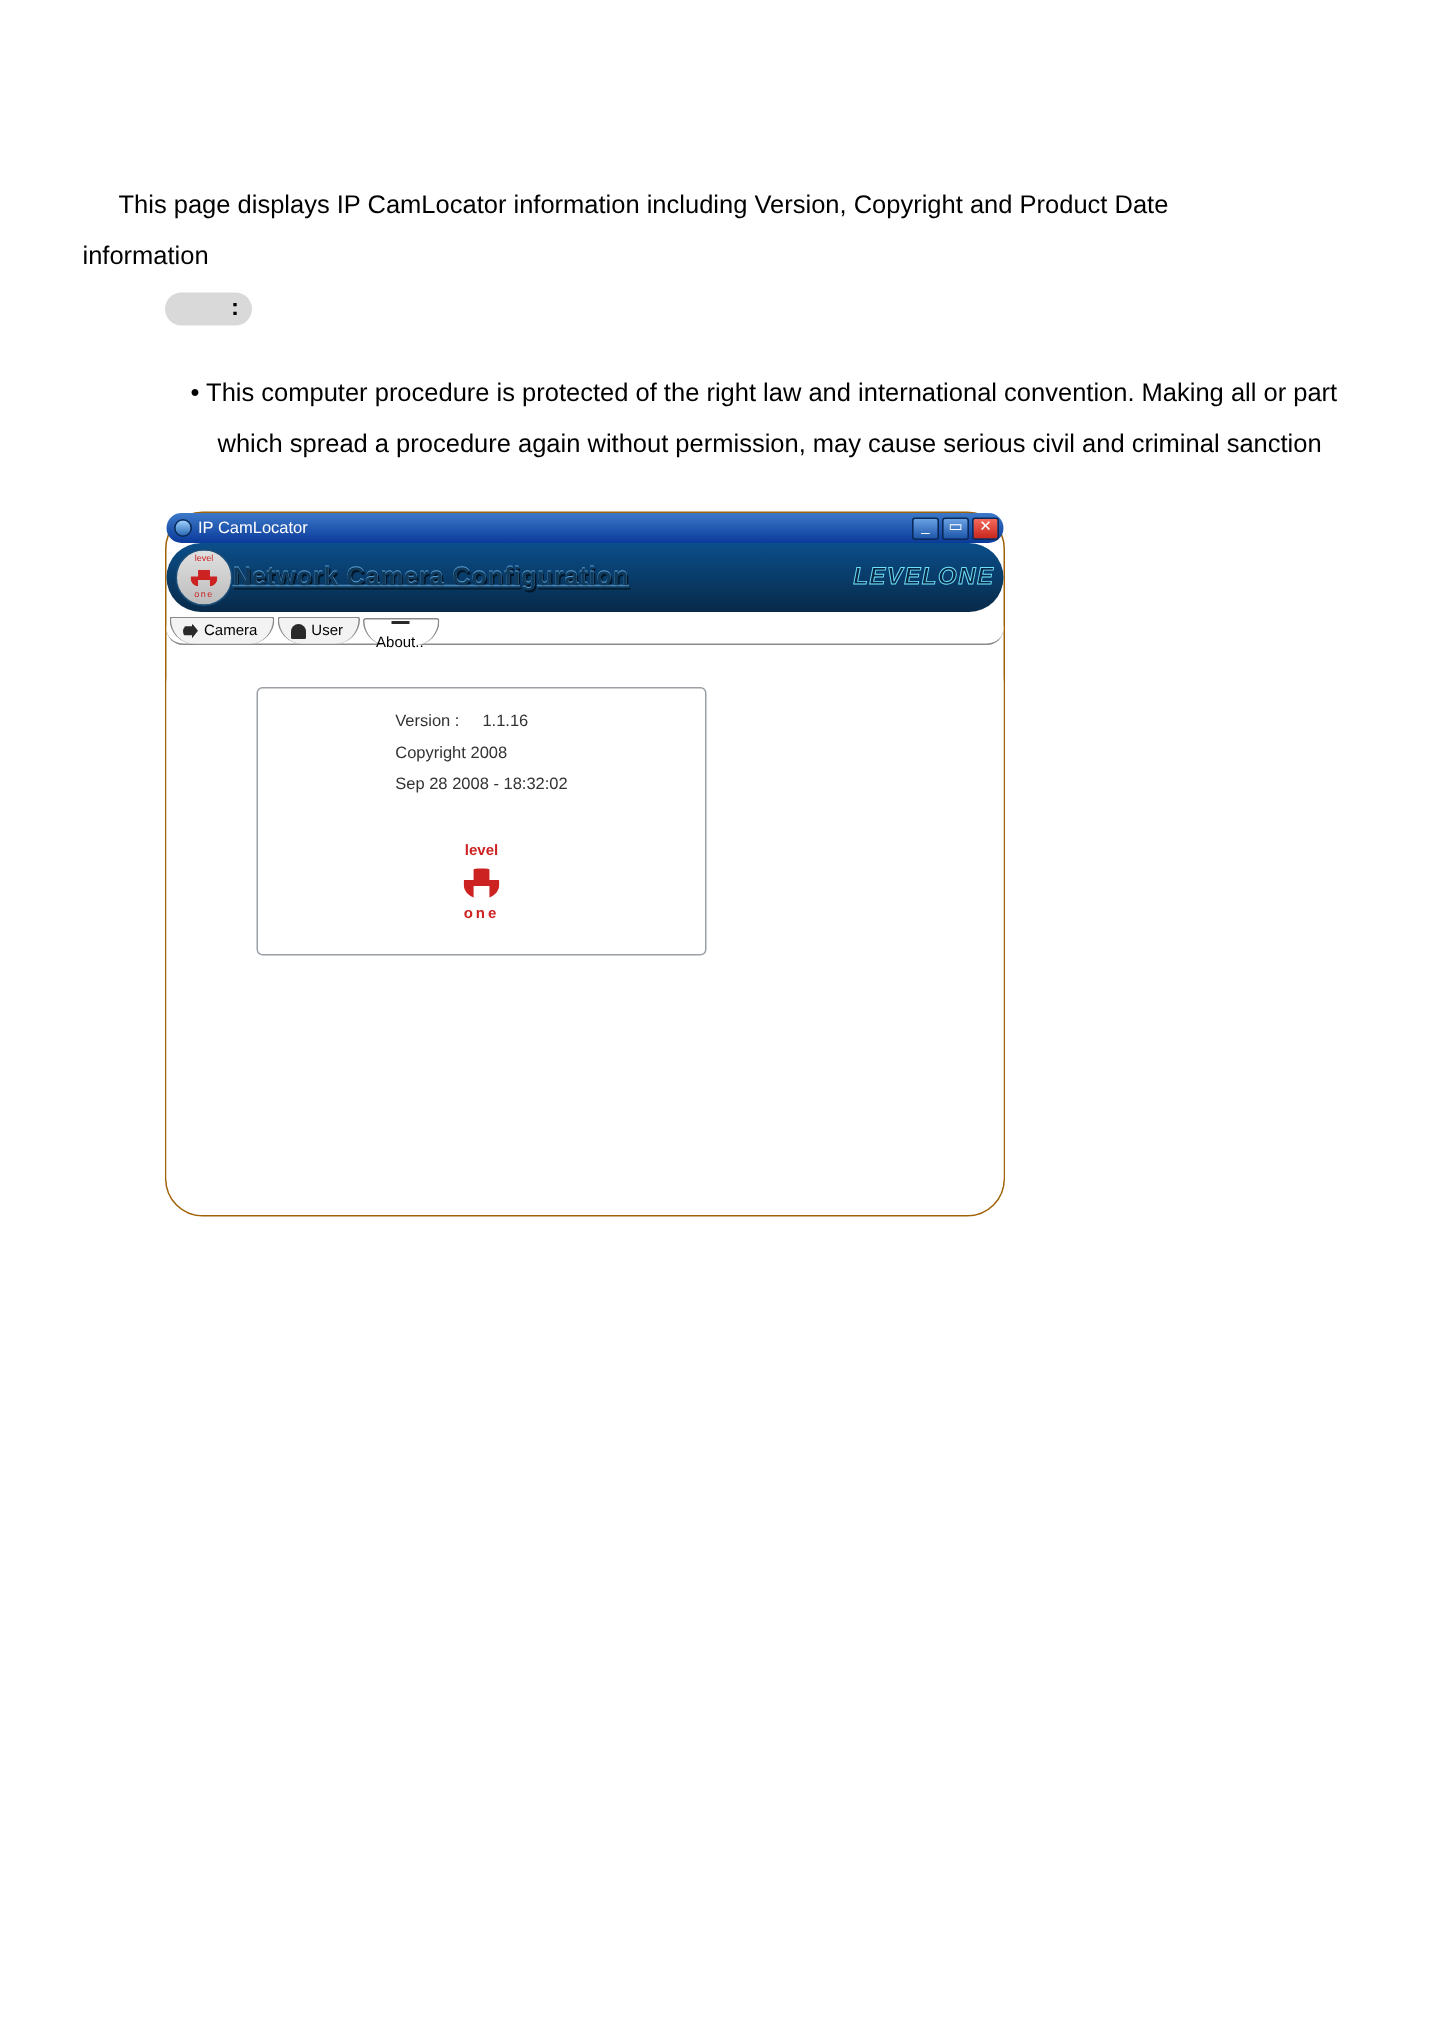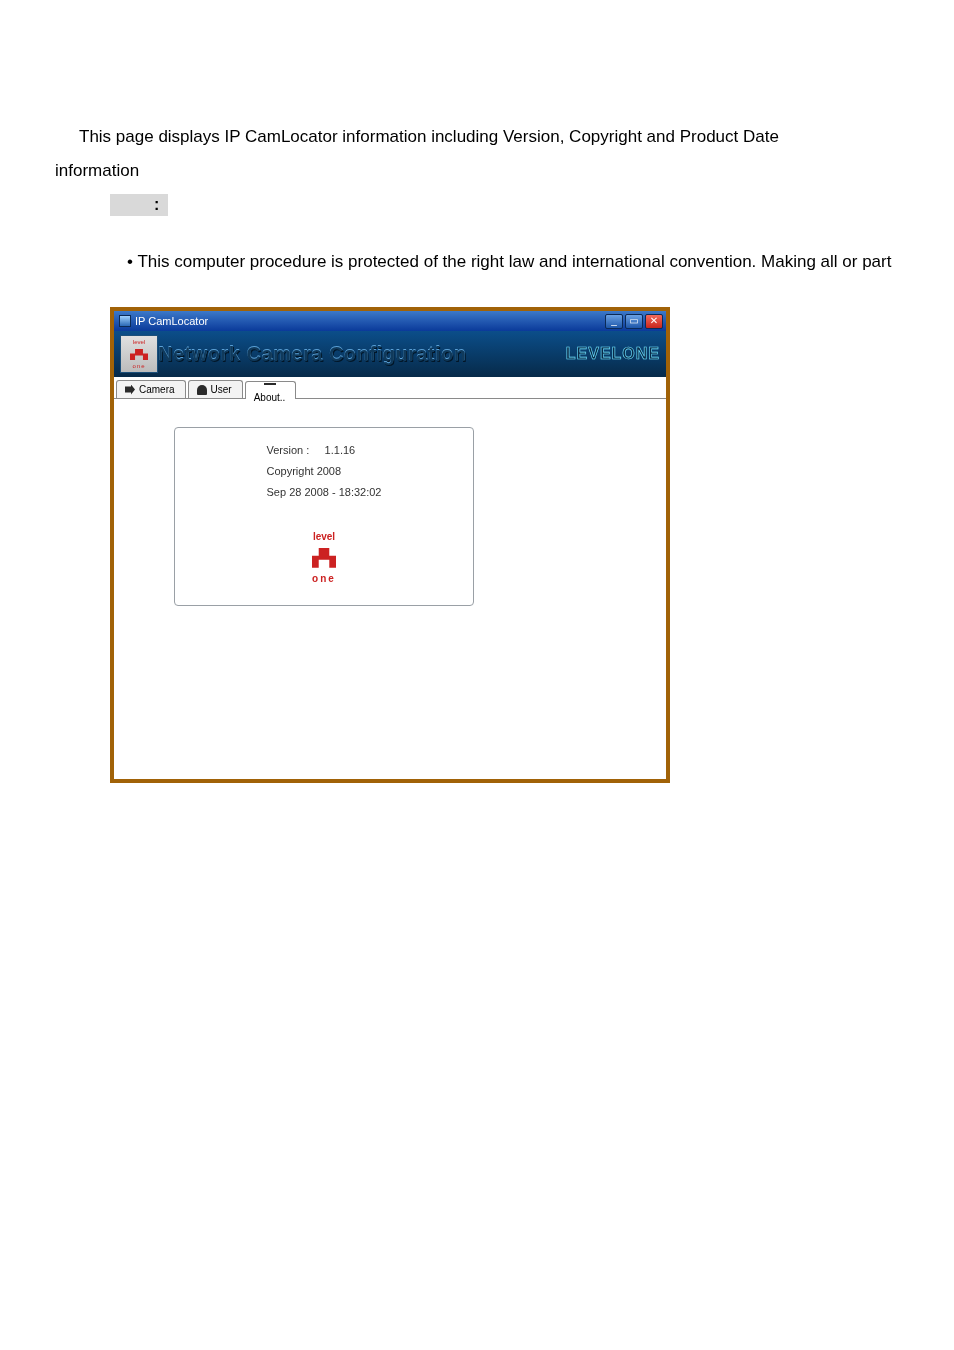--- a/index.html
+++ b/index.html
@@ -1,15 +1,15 @@
 <!DOCTYPE html>
 <html><head>
 <meta charset="utf-8">
 <style>
-  * { box-sizing: border-box; margin: 0; padding: 0; }
+  * { box-sizing: border-box; margin: 0; padding: 0; border-radius: 25px; }
   html, body {
     width: 954px;
     height: 1350px;
     background: #ffffff;
     font-family: Arial, Helvetica, sans-serif;
     color: #000;
   }
   .page {
     padding: 120px 55px 0 55px;
     font-size: 17px;
@@ -40,21 +40,21 @@
   }
   .bullet-block .row2,
   .bullet-block .row3 {
     padding-left: 18px;
   }
 
   
   .shot-wrap {
     margin: 28px 0 0 55px;
     width: 560px;
-    border: 4px solid #a16207;
+    border: 1px solid #a16207;
     background: #fff;
     font-size: 11px;
   }
   .titlebar {
     height: 20px;
     background: linear-gradient(#3c79c9, #0a3a9a);
     display: flex;
     align-items: center;
     justify-content: space-between;
     padding: 0 3px 0 5px;
@@ -90,31 +90,33 @@
     display:flex; flex-direction:column; align-items:center; justify-content:center;
     font-size:6px; color:#cc2222;
   }
   .logo-sq .hh {
     width:18px; height:14px; background:#cc2222; margin-top:1px;
     clip-path: polygon(0 100%,0 40%,28% 40%,28% 0,72% 0,72% 40%,100% 40%,100% 100%,72% 100%,72% 60%,28% 60%,28% 100%);
   }
   .banner-title {
     flex: 1;
     text-align: left;
-    font-size: 20px;
+    font-size: 17px;
     font-weight: bold;
     color: #103a5c;
     text-shadow: 0 -1px 0 #5aa0d6, 1px 1px 0 #021627;
     letter-spacing: 0.5px;
+    text-decoration: underline;
   }
   .brand-right {
     width: 120px;
     text-align: right;
     font-size: 16px;
     font-weight: bold;
+    font-style: italic;
     letter-spacing: 1px;
     color: #0a2946;
     -webkit-text-stroke: 0.6px #6fe2ff;
   }
 
   .tabs {
     display: flex;
     align-items: flex-end;
     background: #fff;
     border-bottom: 1px solid #8a8a8a;
@@ -175,20 +177,21 @@
 <body>
 
 <div class="page">
   <div class="intro">This page displays IP CamLocator information including Version, Copyright and Product Date</div>
   <div>information</div>
 
   <div class="note-label">:</div>
 
   <div class="bullet-block">
     <div class="row1">This computer procedure is protected of the right law and international convention. Making all or part</div>
+    <div class="row2">which spread a procedure again without permission, may cause serious civil and criminal sanction</div>
   </div>
 
   
   <div class="shot-wrap">
     <div class="titlebar">
       <div class="title-left">
         <span class="tb-ico"></span>
         <span>IP CamLocator</span>
       </div>
       <div class="winbtns">

